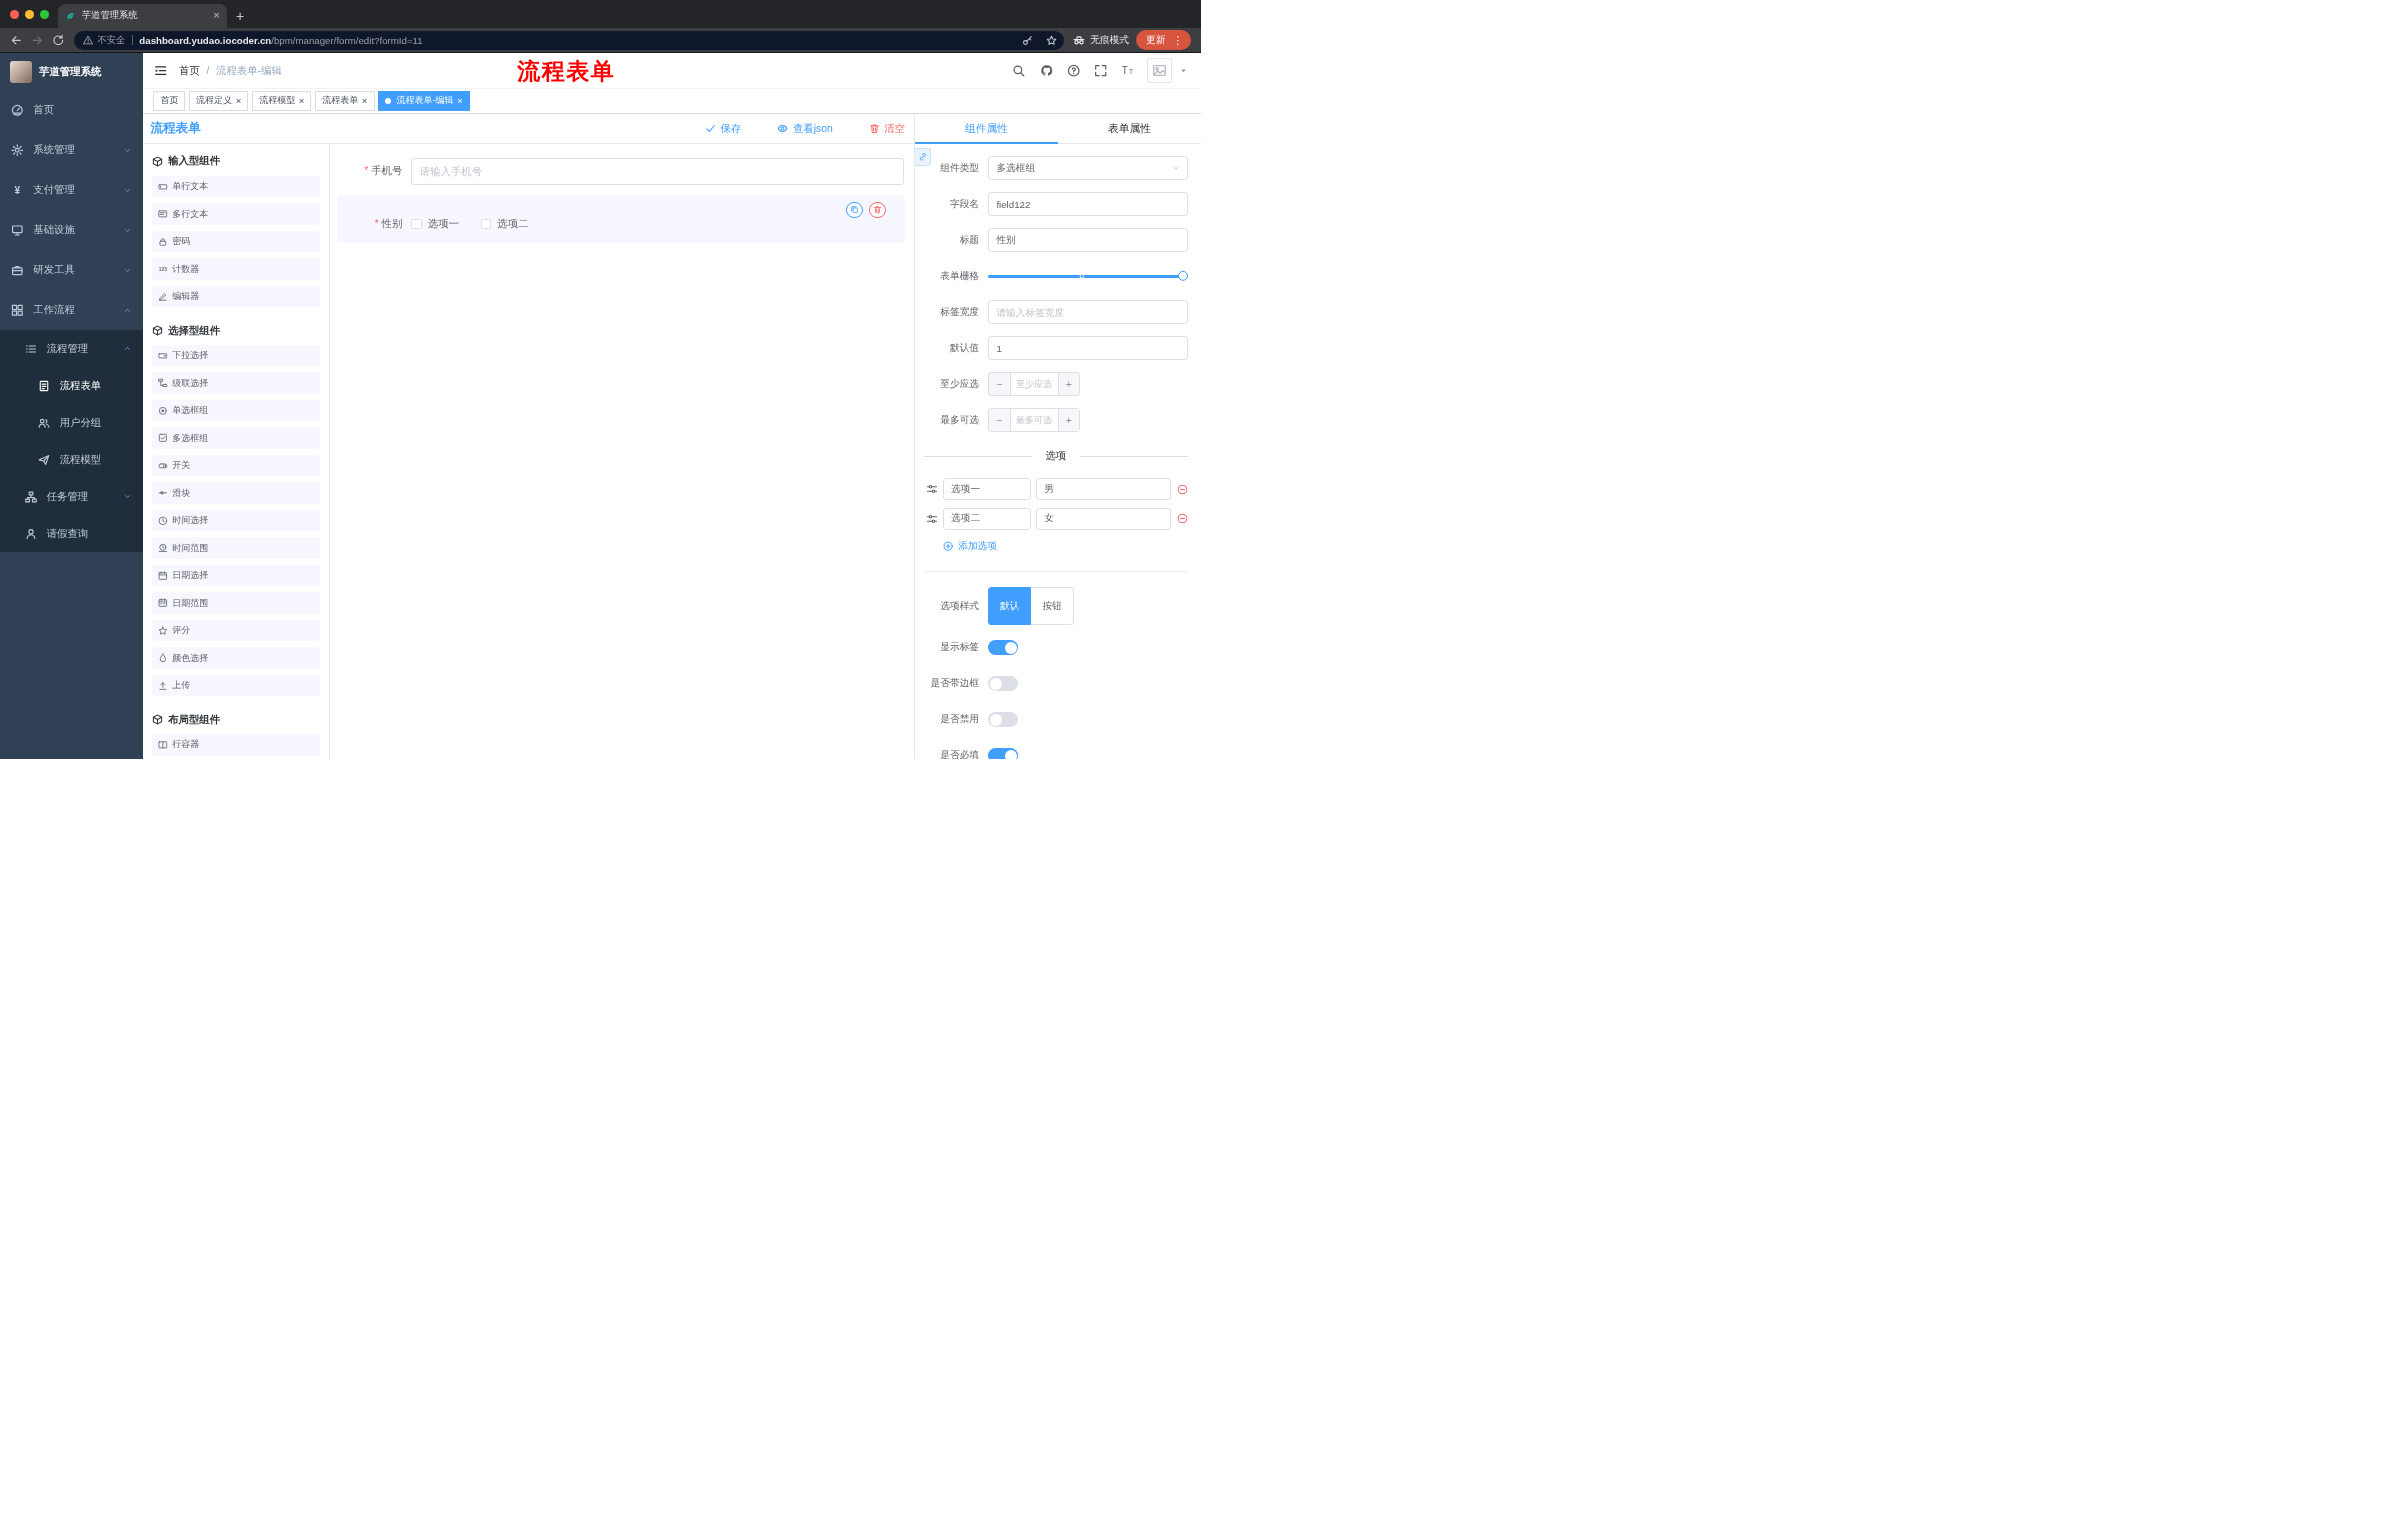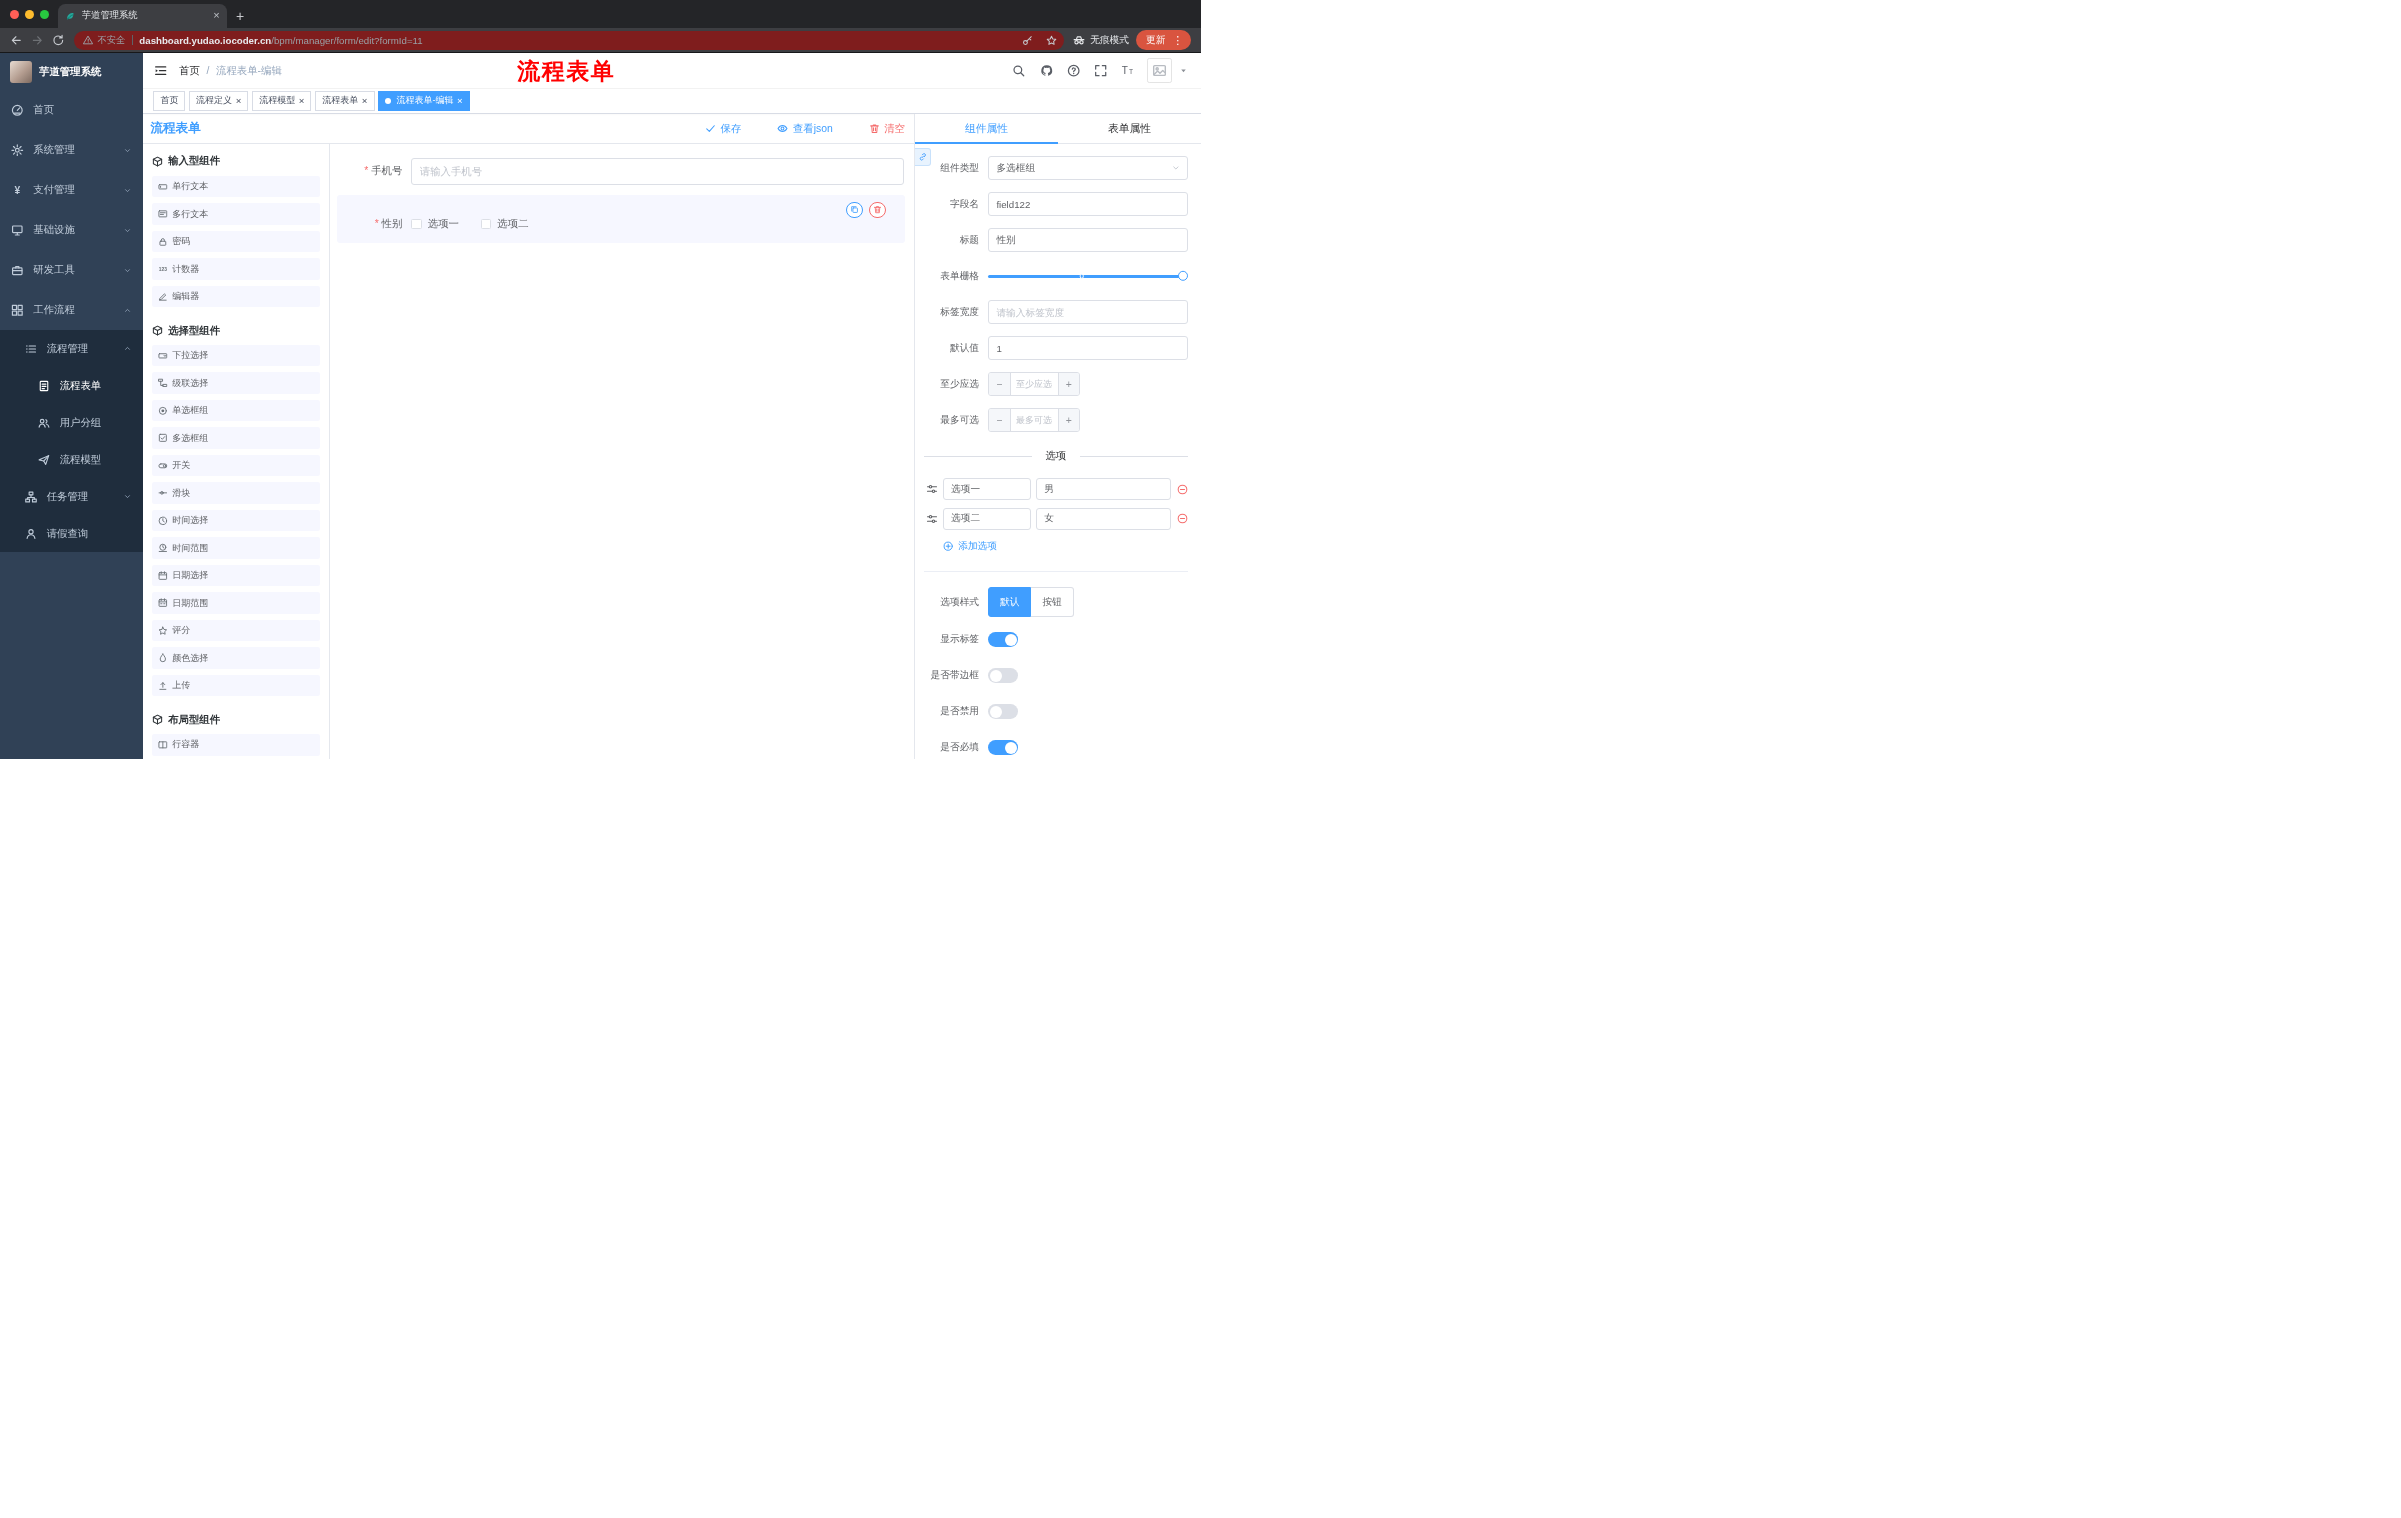--- a/index.html
+++ b/index.html
@@ -15,21 +15,21 @@
 .lights{position:absolute;left:9.7px;top:9.7px;display:flex;gap:6px}
 .light{width:9px;height:9px;border-radius:50%}
 .light.r{background:#ff5f57}.light.y{background:#febc2e}.light.g{background:#28c840}
 .btab{margin-left:58px;width:169px;height:24.5px;background:#3d3e42;border-radius:7.4px 7.4px 0 0;display:flex;align-items:center;gap:6px;padding:0 7.4px;color:#e8eaed;font-size:9.3px}
 .btab-title{flex:1;white-space:nowrap;overflow:hidden}
 .btab-close{color:#bdc1c6;font-size:11px;line-height:1}
 .newtab{color:#c8cace;font-size:14px;margin:0 0 5.2px 9px;line-height:1}
 .btoolbar{height:25px;background:#3d3e42;display:flex;align-items:center;padding:0 6px;border-bottom:0.7px solid #17181a}
 .navbtn{width:21px;height:21px;border-radius:50%;display:flex;align-items:center;justify-content:center;color:#c6c9ce;flex-shrink:0}
 .navbtn.dim{color:#6e7175}
-.urlbar{flex:1;height:19px;margin:0 4.5px;background:#7f1d1d;border-radius:10.4px;display:flex;align-items:center;gap:4.5px;padding:0 3px 0 9px;color:#e8eaed;min-width:0}
+.urlbar{flex:1;height:19px;margin:0 4.5px;background:#0f172a;border-radius:10.4px;display:flex;align-items:center;gap:4.5px;padding:0 3px 0 9px;color:#e8eaed;min-width:0}
 .urlbar .warn{color:#9aa0a6;flex-shrink:0}
 .sec{font-size:9.3px;color:#9aa0a6;white-space:nowrap}
 .vsep{width:0.7px;height:10.4px;background:#5f6368;margin:0 2.2px}
 .url{font-size:9.7px;white-space:nowrap;overflow:hidden}
 .url b{font-weight:bold;color:#e8eaed}
 .url i{font-style:normal;color:#9aa0a6}
 .urlspacer{flex:1}
 .urlbar .navbtn{width:19.3px;height:19.3px}
 .incog{display:flex;align-items:center;gap:5.2px;color:#e8eaed;font-size:9.7px;margin:0 7.4px 0 4.5px;white-space:nowrap}
 .update-pill{height:20px;border-radius:10.4px;background:#d9543f;color:#fff;display:flex;align-items:center;gap:3px;padding:0 3.7px 0 9.7px;font-size:9.7px;margin-right:4.5px;white-space:nowrap}
@@ -134,21 +134,21 @@
 .divider span{position:relative;background:#fff;padding:0 13.4px;font-size:10.4px;color:#303133}
 .opt-row{display:flex;align-items:center;gap:5.2px;margin-bottom:7.4px;padding-left:1.5px}
 .opt-row .el{height:22px}
 .olabel{width:88px;flex-shrink:0}
 .ovalue{flex:1}
 .drag{color:#606266;flex-shrink:0;display:flex}
 .rm{color:#f56c6c;flex-shrink:0;display:flex}
 .add-opt{display:inline-flex;align-items:center;gap:4.5px;color:#409eff;font-size:9.7px;margin:3px 0 0 19.3px}
 .hr{border-top:0.7px solid #ebeef5;margin:16.3px 0 15px}
 .rgroup{display:flex}
-.rbtn{height:30px;display:flex;align-items:center;padding:4px 11px;border:0.7px solid #dcdfe6;font-size:9.7px;color:#606266;background:#fff}
+.rbtn{height:38px;display:flex;align-items:center;padding:4px 11px;border:0.7px solid #dcdfe6;font-size:9.7px;color:#606266;background:#fff}
 .rbtn:first-child{border-radius:3px 0 0 3px}
 .rbtn:last-child{border-radius:0 3px 3px 0;border-left:none}
 .rbtn.on{background:#409eff;border-color:#409eff;color:#fff}
 .prow.toggle{margin-bottom:21px}
 .switch{width:30px;height:15px;border-radius:7.4px;background:#dcdfe6;position:relative;display:inline-block;flex-shrink:0}
 .switch::after{content:"";position:absolute;top:1.5px;left:1.5px;width:12px;height:12px;border-radius:50%;background:#fff}
 .switch.on{background:#409eff}
 .switch.on::after{left:auto;right:1.5px}
 </style>
 </head>

